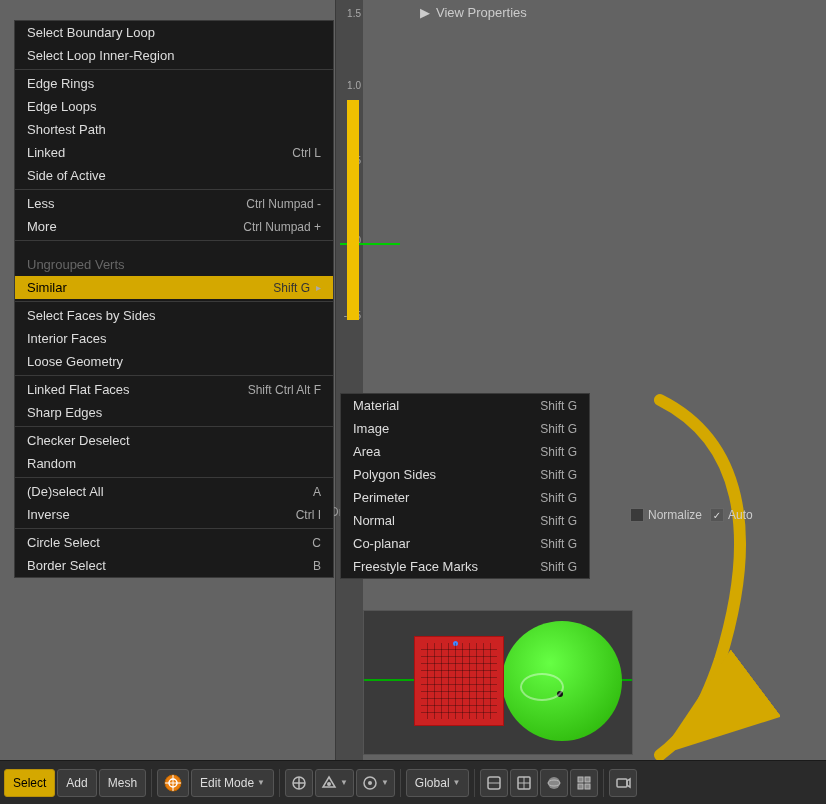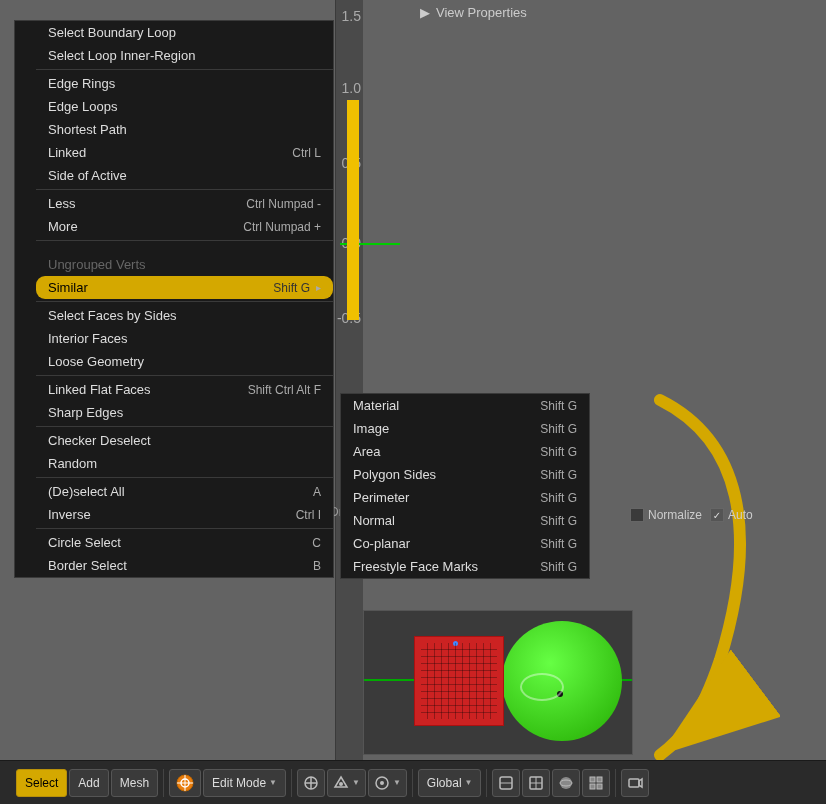--- a/index.html
+++ b/index.html
@@ -31,21 +31,21 @@
       width: 28px;
       height: 760px;
       background: #4a4a4a;
       border-left: 1px solid #3a3a3a;
     }
     .ruler-mark {
       position: absolute;
       right: 0;
       width: 100%;
       text-align: right;
-      font-size: 14px;
+      font-size: 10px;
       color: #aaa;
       padding-right: 2px;
     }
 
     
     .yellow-bar {
       position: absolute;
       left: 347px;
       top: 100px;
       width: 12px;
@@ -68,35 +68,33 @@
     
     .main-menu {
       position: absolute;
       top: 20px;
       left: 14px;
       width: 320px;
       background: #1a1a1a;
       border: 1px solid #3a3a3a;
       z-index: 20;
       color: #ddd;
-      padding-left: 21px;
     }
 
     .menu-item {
       padding: 4px 12px;
       display: flex;
       justify-content: space-between;
       align-items: center;
       cursor: pointer;
       white-space: nowrap;
     }
     .menu-item.active, .menu-item.highlighted {
       background: #d4a800;
       color: #000;
-      border-radius: 9px;
     }
     .menu-item.disabled {
       color: #666;
       margin-top: 12px;
     }
     .menu-item .shortcut {
       color: #aaa;
       font-size: 12px;
       margin-left: 20px;
     }
@@ -131,21 +129,21 @@
     .bottom-toolbar {
       position: absolute;
       bottom: 0;
       left: 0;
       width: 826px;
       height: 44px;
       background: #2a2a2a;
       border-top: 1px solid #1a1a1a;
       display: flex;
       align-items: center;
-      padding: 0 16px;
+      padding: 0 4px;
       z-index: 30;
       gap: 2px;
       margin-top: 8px;
     }
 
     .toolbar-btn {
       background: #3a3a3a;
       border: 1px solid #555;
       color: #ddd;
       padding: 4px 8px;

